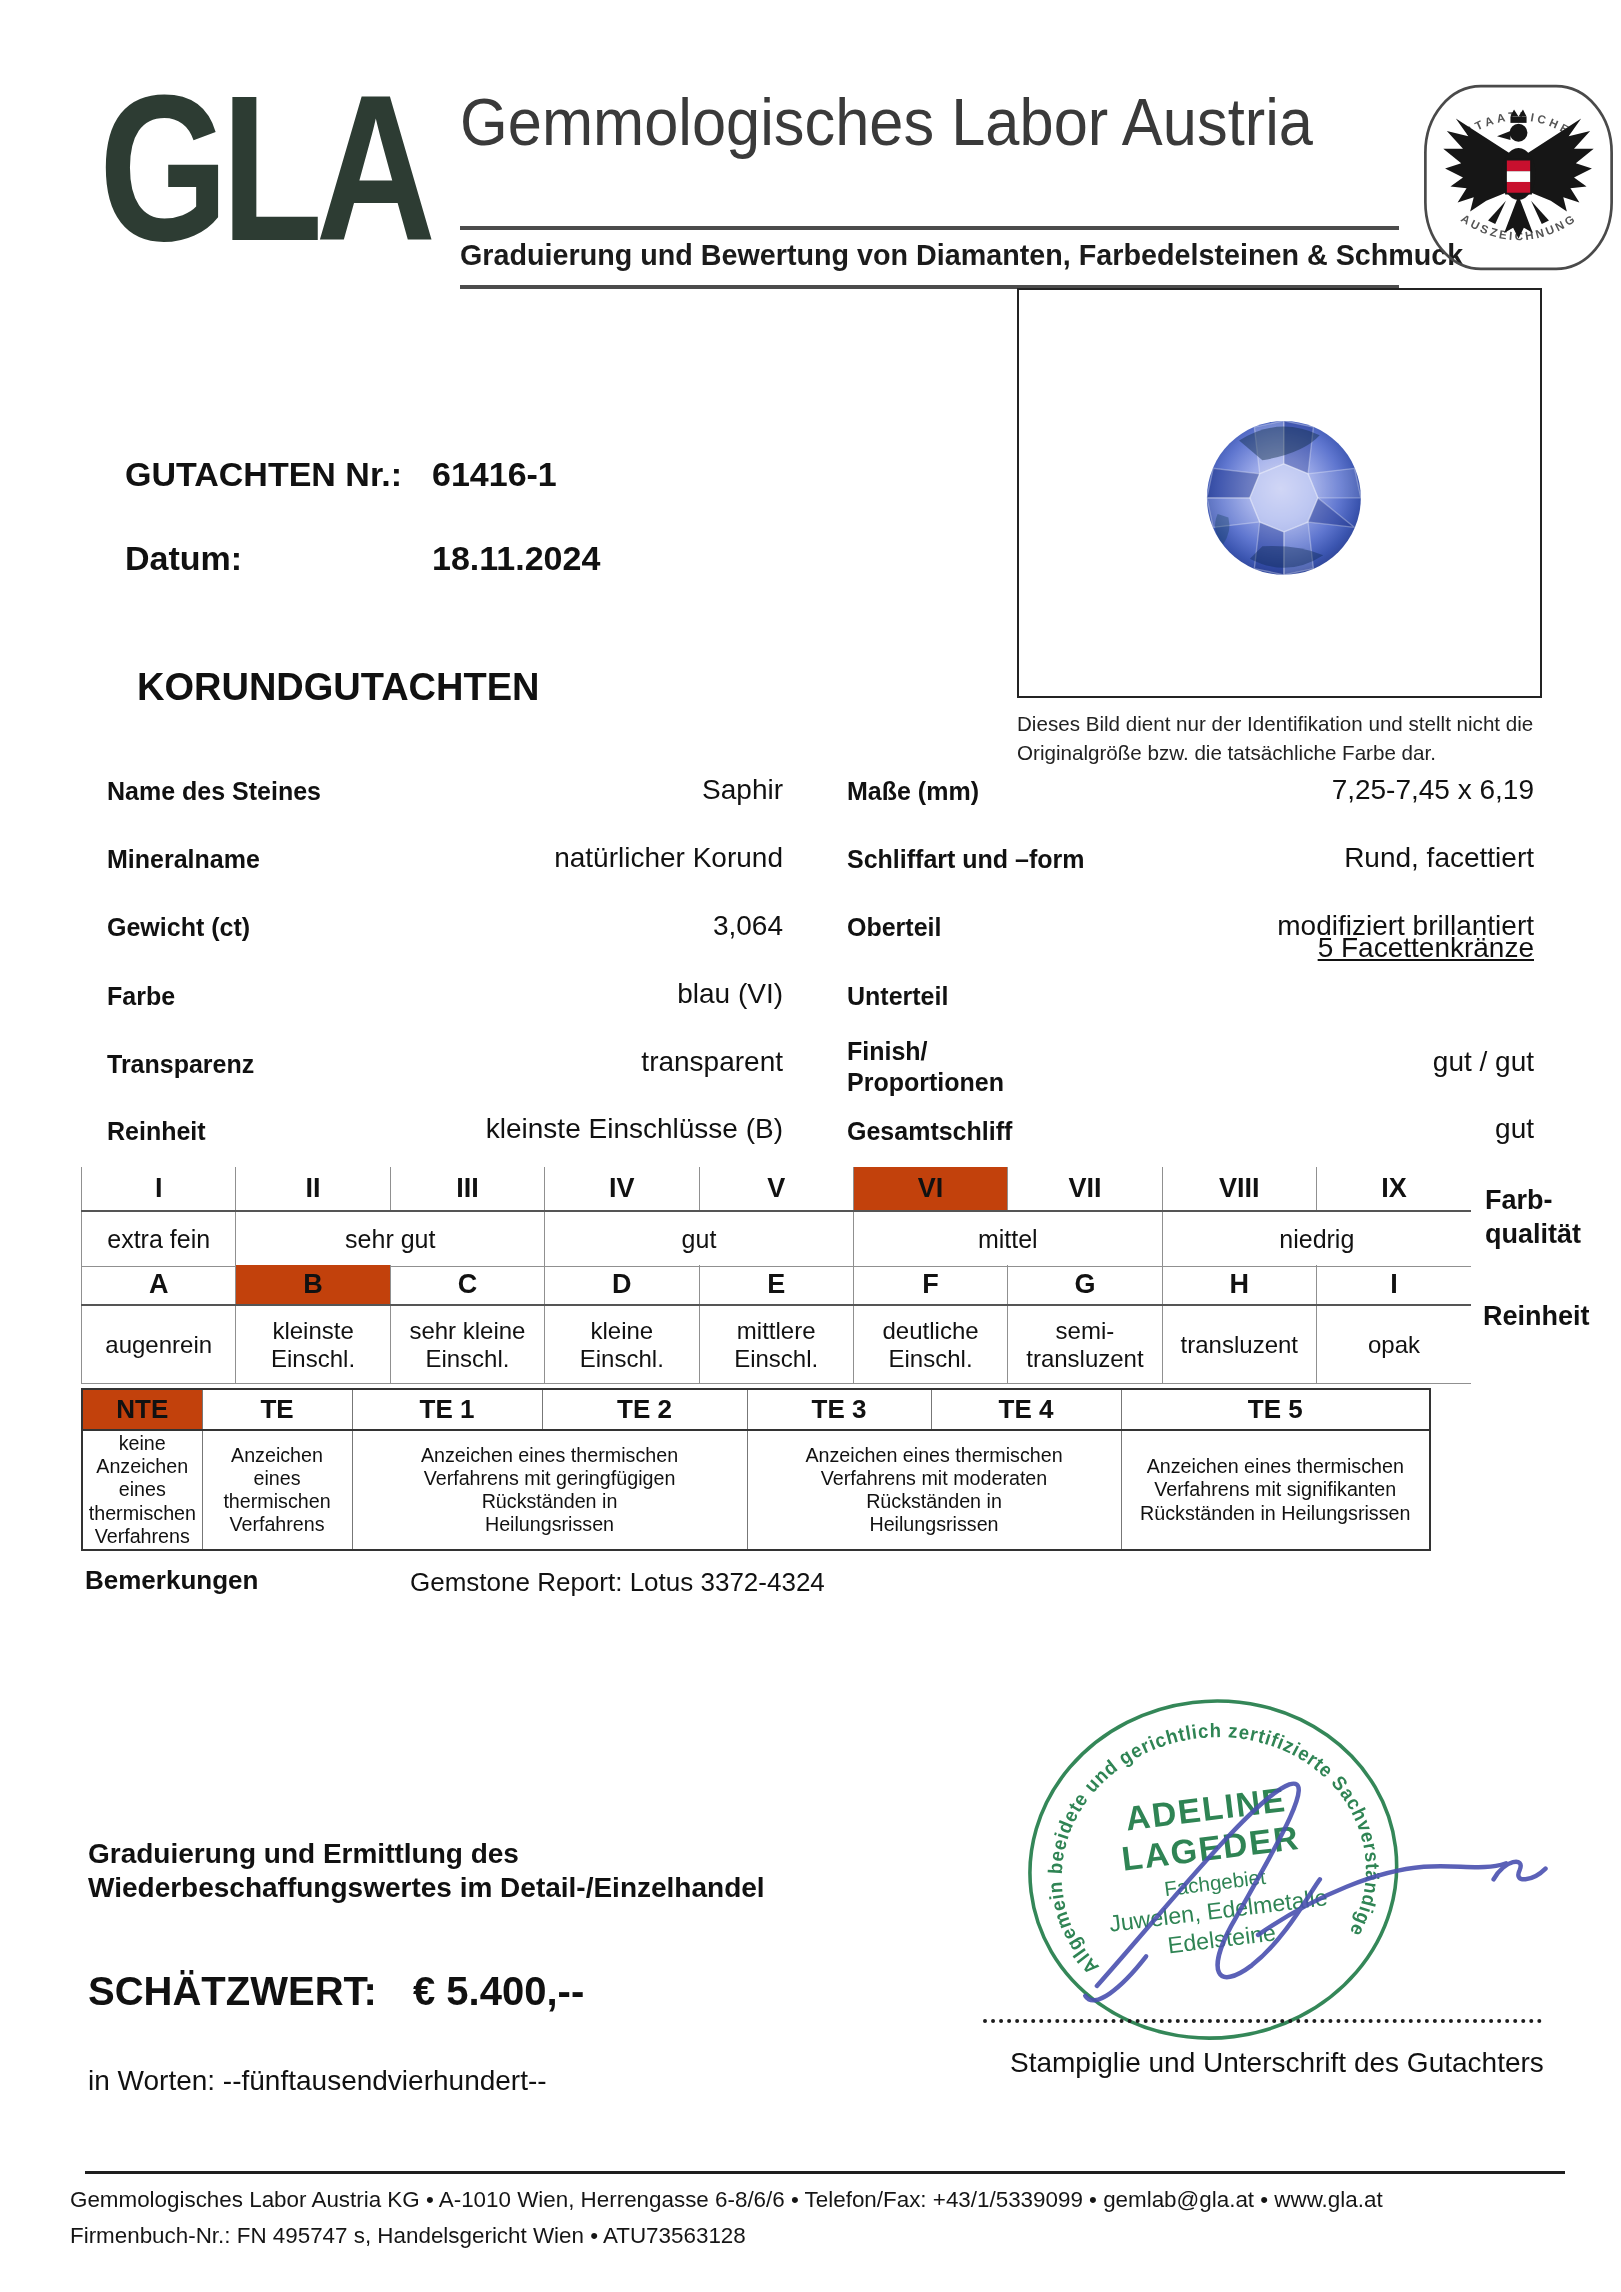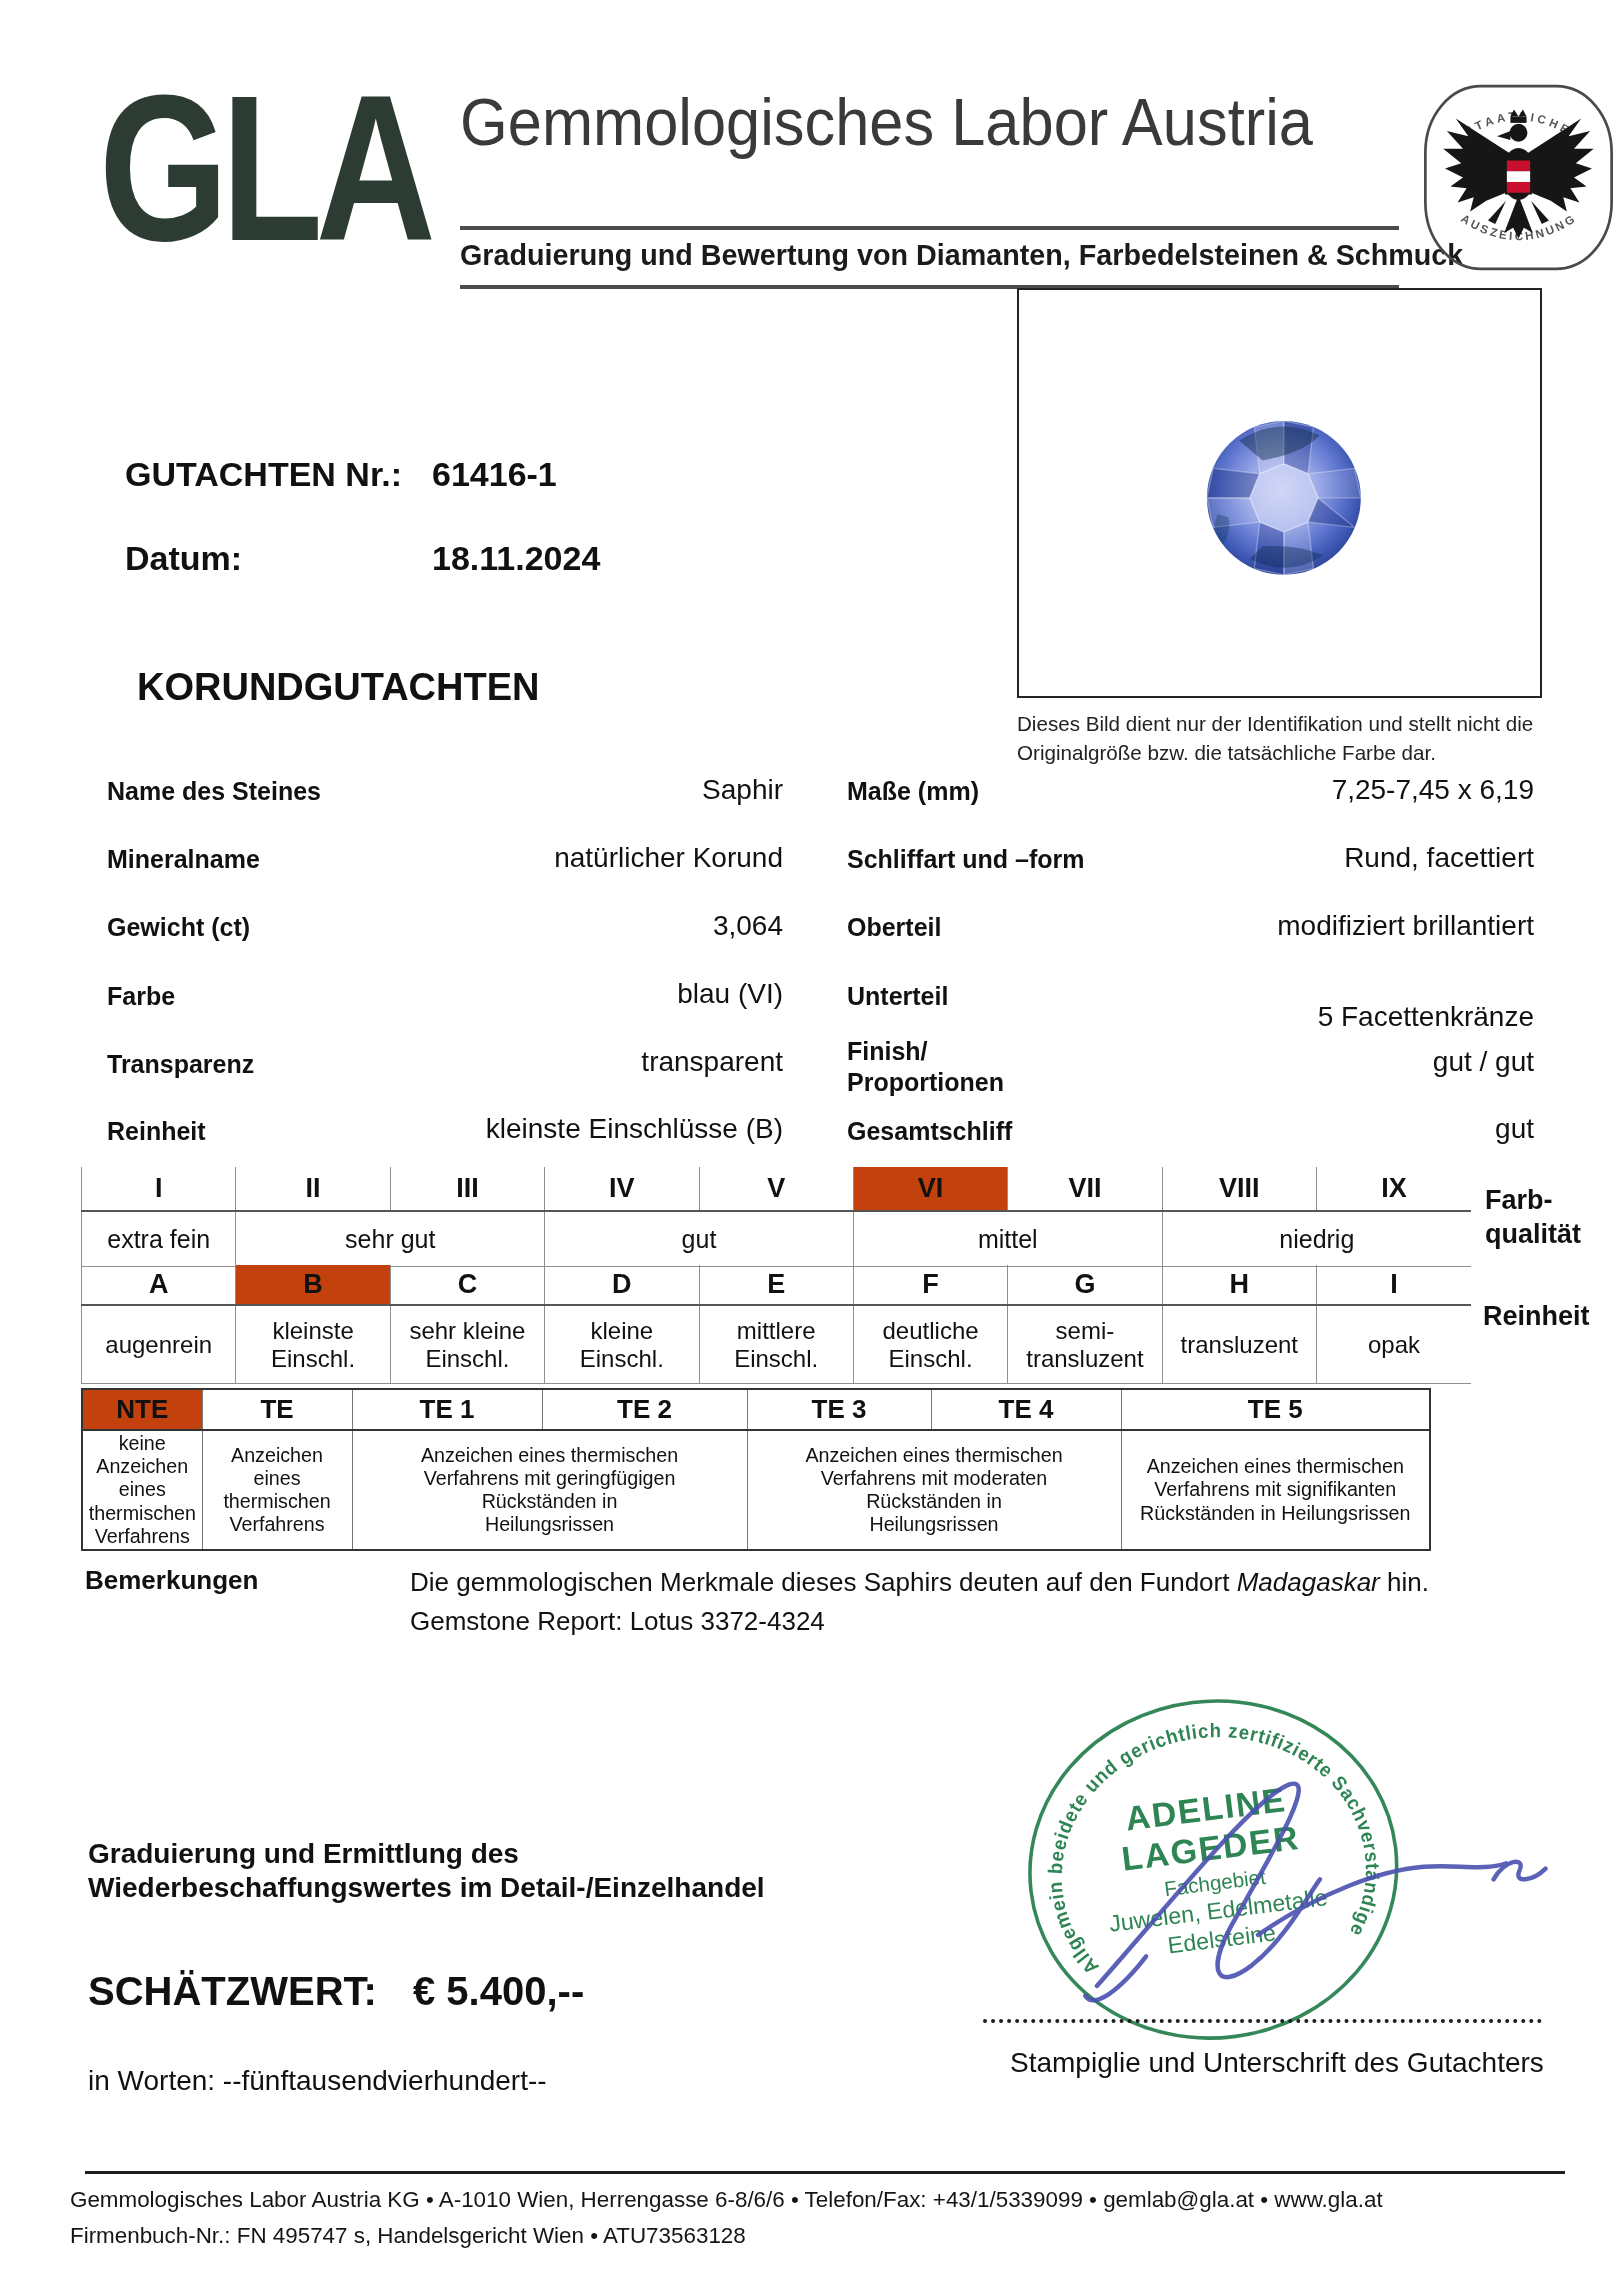--- a/index.html
+++ b/index.html
@@ -146,21 +146,21 @@
   <div class="abs plabel" style="left:107px;top:1117px;">Reinheit</div>
   <div class="abs pval pvl" style="top:1113px;">kleinste Einschlüsse (B)</div>
 
   <div class="abs plabel" style="left:847px;top:777px;">Maße (mm)</div>
   <div class="abs pval pvr" style="top:774px;">7,25-7,45 x 6,19</div>
   <div class="abs plabel" style="left:847px;top:845px;">Schliffart und –form</div>
   <div class="abs pval pvr" style="top:842px;">Rund, facettiert</div>
   <div class="abs plabel" style="left:847px;top:913px;">Oberteil</div>
   <div class="abs pval pvr" style="top:910px;">modifiziert brillantiert</div>
   <div class="abs plabel" style="left:847px;top:982px;">Unterteil</div>
-  <div class="abs pval pvr" style="top:1001px;">5 Facettenkränze</div>
+  <div class="abs pval pvr" style="top:932px;text-decoration:underline;">5 Facettenkränze</div>
   <div class="abs plabel" style="left:847px;top:1037px;">Finish/</div>
   <div class="abs plabel" style="left:847px;top:1068px;text-align:center;">Proportionen</div>
   <div class="abs pval pvr" style="top:1046px;">gut / gut</div>
   <div class="abs plabel" style="left:847px;top:1117px;">Gesamtschliff</div>
   <div class="abs pval pvr" style="top:1113px;">gut</div>
 
   <table class="grade t12 abs" style="left:81px;top:1167px;">
     <tbody>
         <tr class="gr">
       <td>I</td>
@@ -250,21 +250,20 @@
           </td>
       <td>
             <div class="inner" style="width:287px">Anzeichen eines thermischen Verfahrens mit signifikanten Rückständen in Heilungsrissen</div>
           </td>
     </tr>
   </tbody>
     </table>
 
   <div class="abs plabel" style="left:85px;top:1565px;font-size:26px;">Bemerkungen</div>
   <div class="abs" id="remarks-text" style="left:410px;top:1563px;width:1075px;">
-    <div><span>Die gemmologischen Merkmale dieses Saphirs deuten auf den Fundort </span><span style="font-style:italic">Madagaskar</span><span> hin.</span></div>
     <div>Gemstone Report: Lotus 3372-4324</div>
   </div>
 
   <div class="abs purp-b" style="left:88px;top:1838px;">Graduierung und Ermittlung des</div>
   <div class="abs purp-b" style="left:88px;top:1872px;">Wiederbeschaffungswertes im Detail-/Einzelhandel</div>
   <div class="abs" style="left:88px;top:1969px;font-size:40px;font-weight:bold;white-space:nowrap;">
     <span>SCHÄTZWERT:</span>
     <span style="margin-left:25px;">€ 5.400,--</span>
   </div>
   <div class="abs" style="left:88px;top:2065px;font-size:28px;">in Worten: --fünftausendvierhundert--</div>

